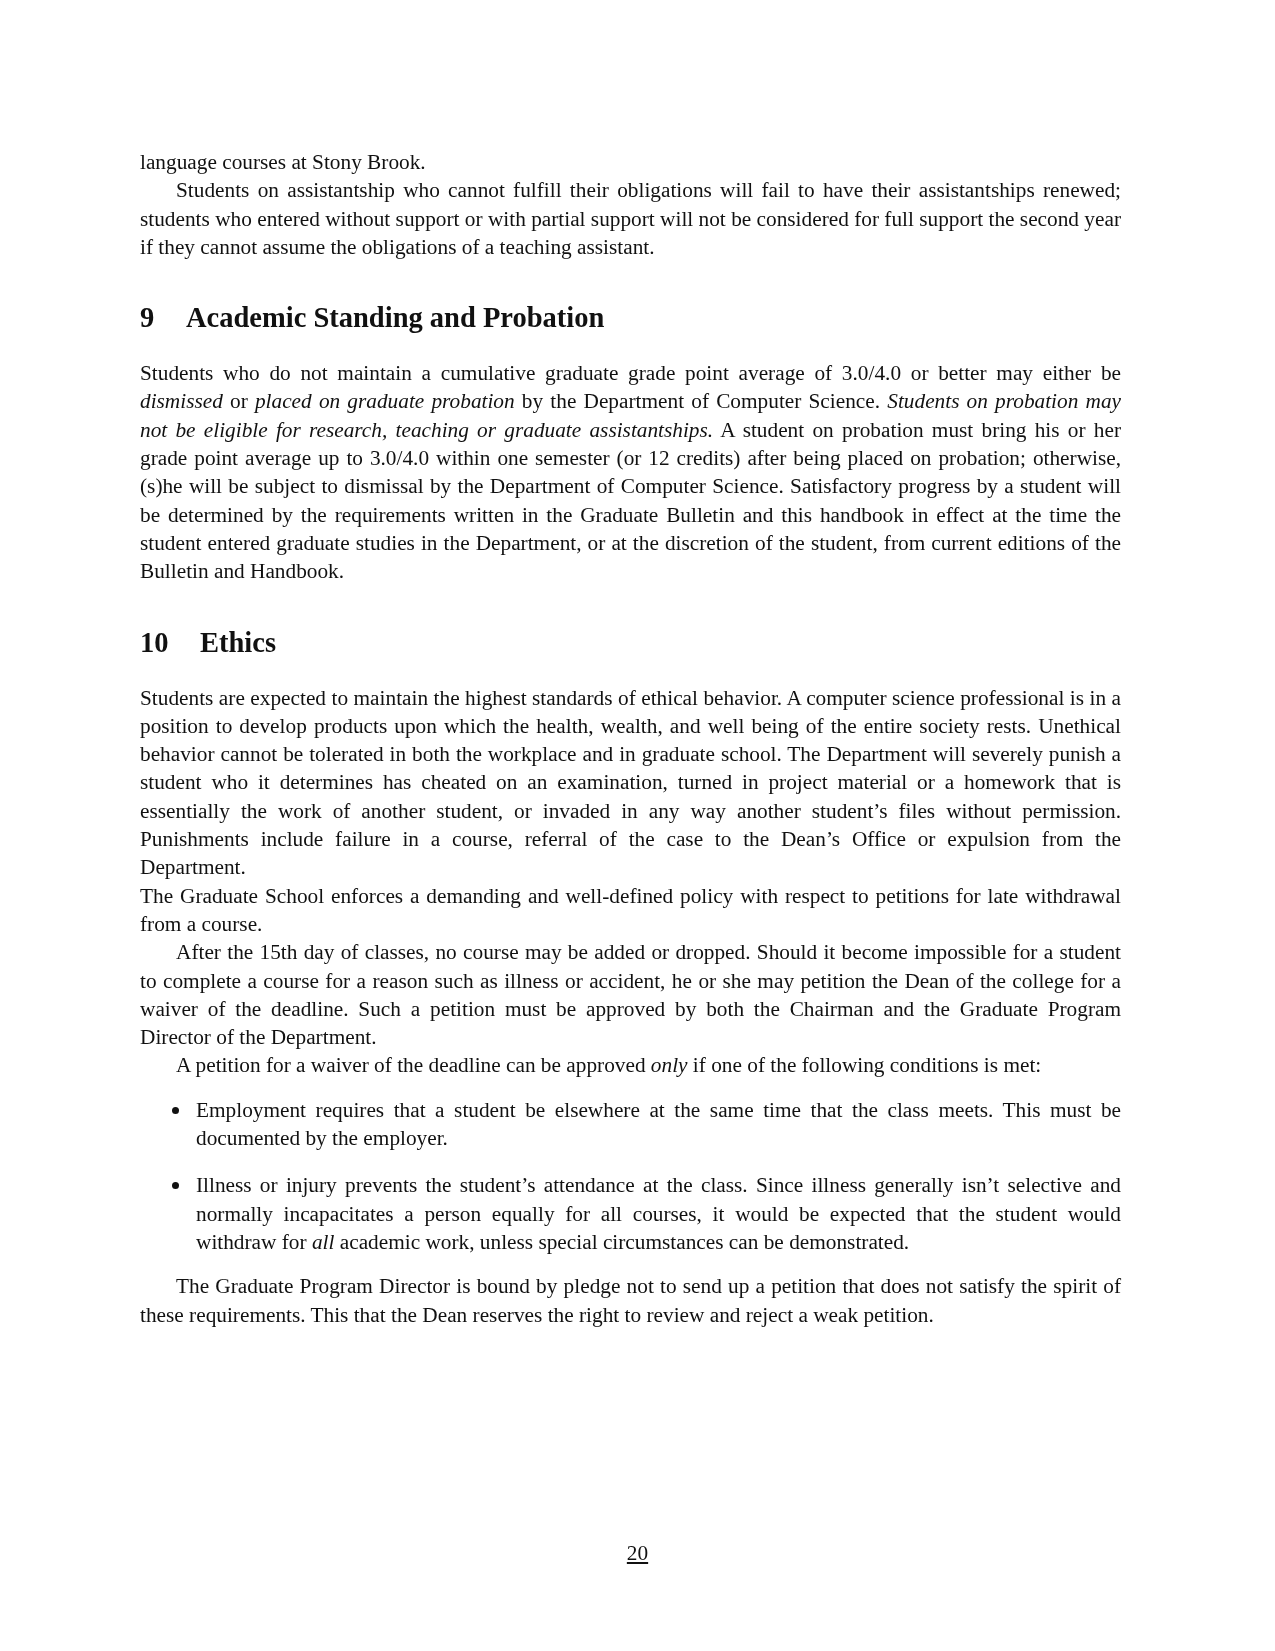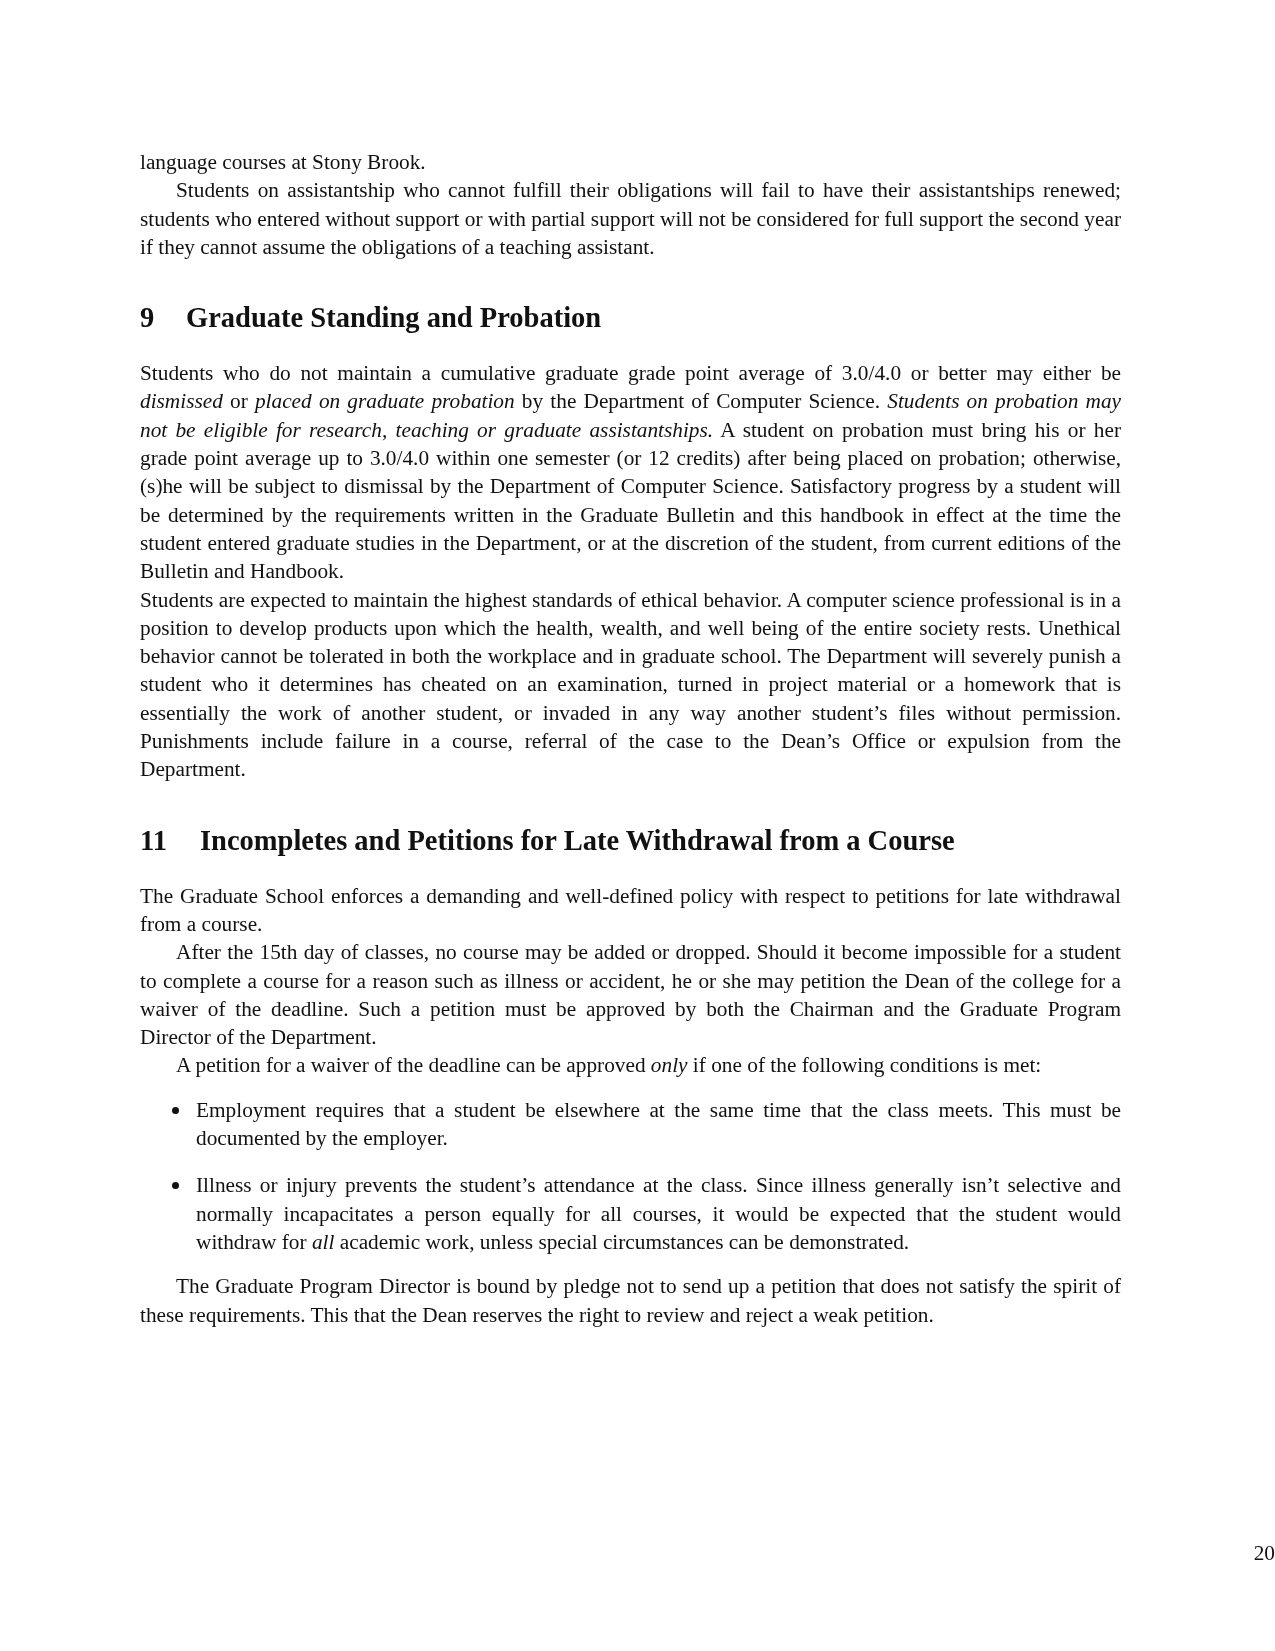--- a/index.html
+++ b/index.html
@@ -23,41 +23,41 @@
   ul.bullets { list-style: none; margin: 16px 0 16px 0; padding: 0 0 0 56px; }
   ul.bullets li { position: relative; margin-bottom: 19px; }
   ul.bullets li:last-child { margin-bottom: 0; }
   ul.bullets li .dot {
     position: absolute; left: -24px; top: 11px; width: 7px; height: 7px;
     background: #111; border-radius: 50%;
   }
   .after-list { margin-top: 18px; }
   .page-number {
     position: absolute; left: 0; width: 1275px; top: 1541px;
-    text-align: right; font-size: 21.3px;
+    text-align: center; font-size: 21.3px; text-decoration: underline;
   }
 </style>
 </head>
 <body>
 
 <div class="page">
 
   <p>language courses at Stony Brook.</p>
   <p class="indent">Students on assistantship who cannot fulfill their obligations will fail to have their assistantships renewed; students who entered without support or with partial support will not be considered for full support the second year if they cannot assume the obligations of a teaching assistant.</p>
 
   <h2 class="sec-title">
-    <span class="num">9</span><span>Graduate Standing and Probation</span>
+    <span class="num">9</span><span>Academic Standing and Probation</span>
   </h2>
   <p><span>Students who do not maintain a cumulative graduate grade point average of 3.0/4.0 or better may either be </span><em>dismissed</em><span> or </span><em>placed on graduate probation</em><span> by the Department of Computer Science. </span><em>Students on probation may not be eligible for research, teaching or graduate assistantships.</em><span> A student on probation must bring his or her grade point average up to 3.0/4.0 within one semester (or 12 credits) after being placed on probation; otherwise, (s)he will be subject to dismissal by the Department of Computer Science. Satisfactory progress by a student will be determined by the requirements written in the Graduate Bulletin and this handbook in effect at the time the student entered graduate studies in the Department, or at the discretion of the student, from current editions of the Bulletin and Handbook.</span></p>
 
+  <h2 class="sec-title wide">
+    <span class="num">10</span><span>Ethics</span>
+  </h2>
   <p>Students are expected to maintain the highest standards of ethical behavior. A computer science professional is in a position to develop products upon which the health, wealth, and well being of the entire society rests. Unethical behavior cannot be tolerated in both the workplace and in graduate school. The Department will severely punish a student who it determines has cheated on an examination, turned in project material or a homework that is essentially the work of another student, or invaded in any way another student’s files without permission. Punishments include failure in a course, referral of the case to the Dean’s Office or expulsion from the Department.</p>
 
-  <h2 class="sec-title wide">
-    <span class="num">11</span><span>Incompletes and Petitions for Late Withdrawal from a Course</span>
-  </h2>
   <p>The Graduate School enforces a demanding and well-defined policy with respect to petitions for late withdrawal from a course.</p>
   <p class="indent">After the 15th day of classes, no course may be added or dropped. Should it become impossible for a student to complete a course for a reason such as illness or accident, he or she may petition the Dean of the college for a waiver of the deadline. Such a petition must be approved by both the Chairman and the Graduate Program Director of the Department.</p>
   <p class="indent"><span>A petition for a waiver of the deadline can be approved </span><em>only</em><span> if one of the following conditions is met:</span></p>
 
   <ul class="bullets">
     <li>
       <span class="dot"></span>
       <span>Employment requires that a student be elsewhere at the same time that the class meets. This must be documented by the employer.</span>
     </li>
     <li>

